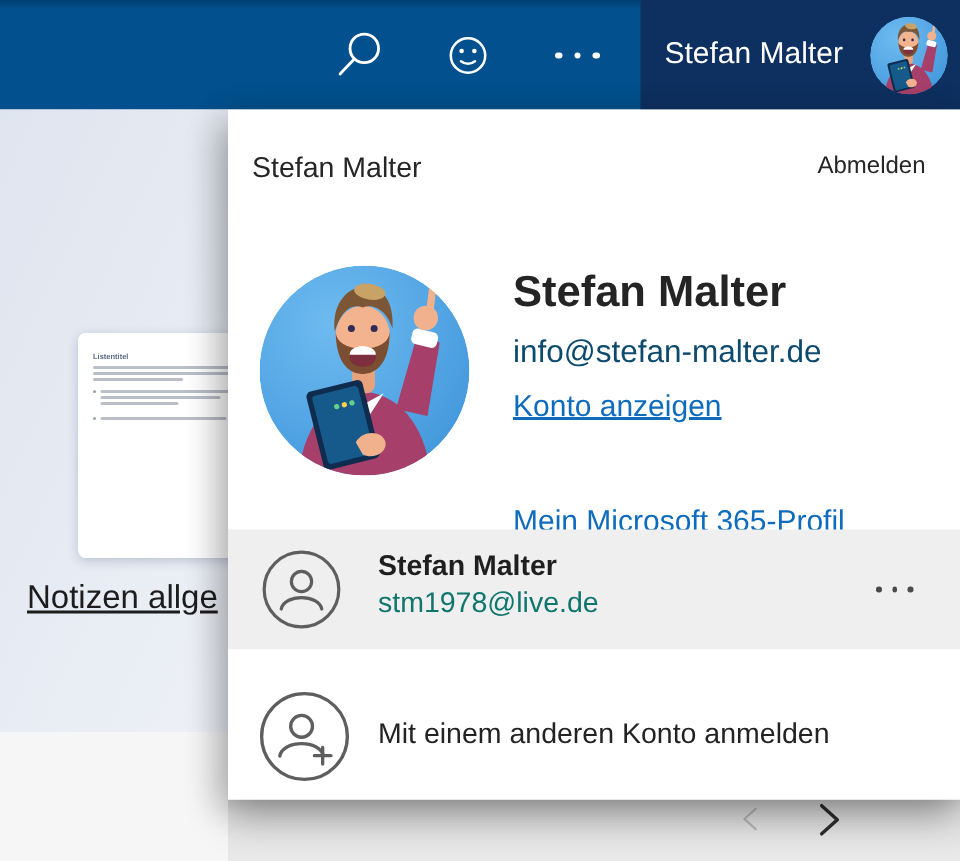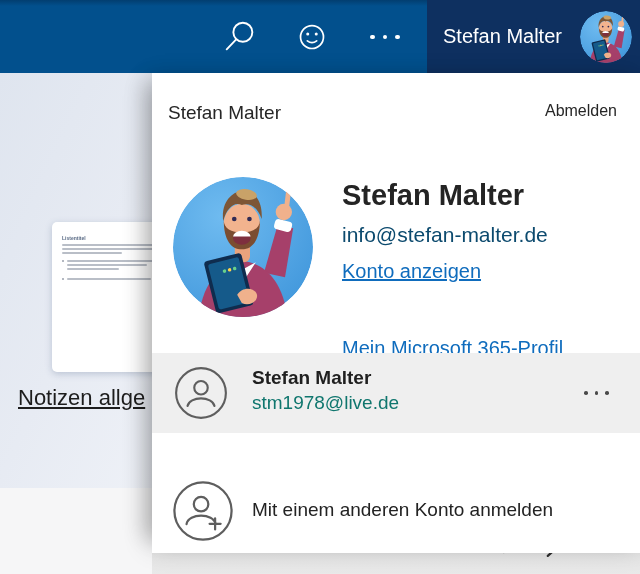--- a/index.html
+++ b/index.html
@@ -117,21 +117,21 @@
     position:absolute; left:100px; top:39px;
     font-size:19px; color:#0f766e; white-space:nowrap;
   }
   .row-more {
     position:absolute; left:432px; top:28px; width:38px; height:24px;
     display:flex; align-items:center; gap:7px; cursor:pointer;
   }
   .row-more span { width:3.6px; height:3.6px; border-radius:50%; background:#4a4a4a; }
 
   .add-row {
-    position:absolute; left:0; top:380px; width:488px; height:100px;
+    position:absolute; left:0; top:360px; width:488px; height:100px;
     background:#fff; cursor:pointer;
   }
   .add-icon { position:absolute; left:20px; top:27px; width:62px; height:62px; }
   .add-label {
     position:absolute; left:100px; top:46px;
     font-size:19px; color:#232323; white-space:nowrap;
   }
 </style>
 </head>
 <body>

